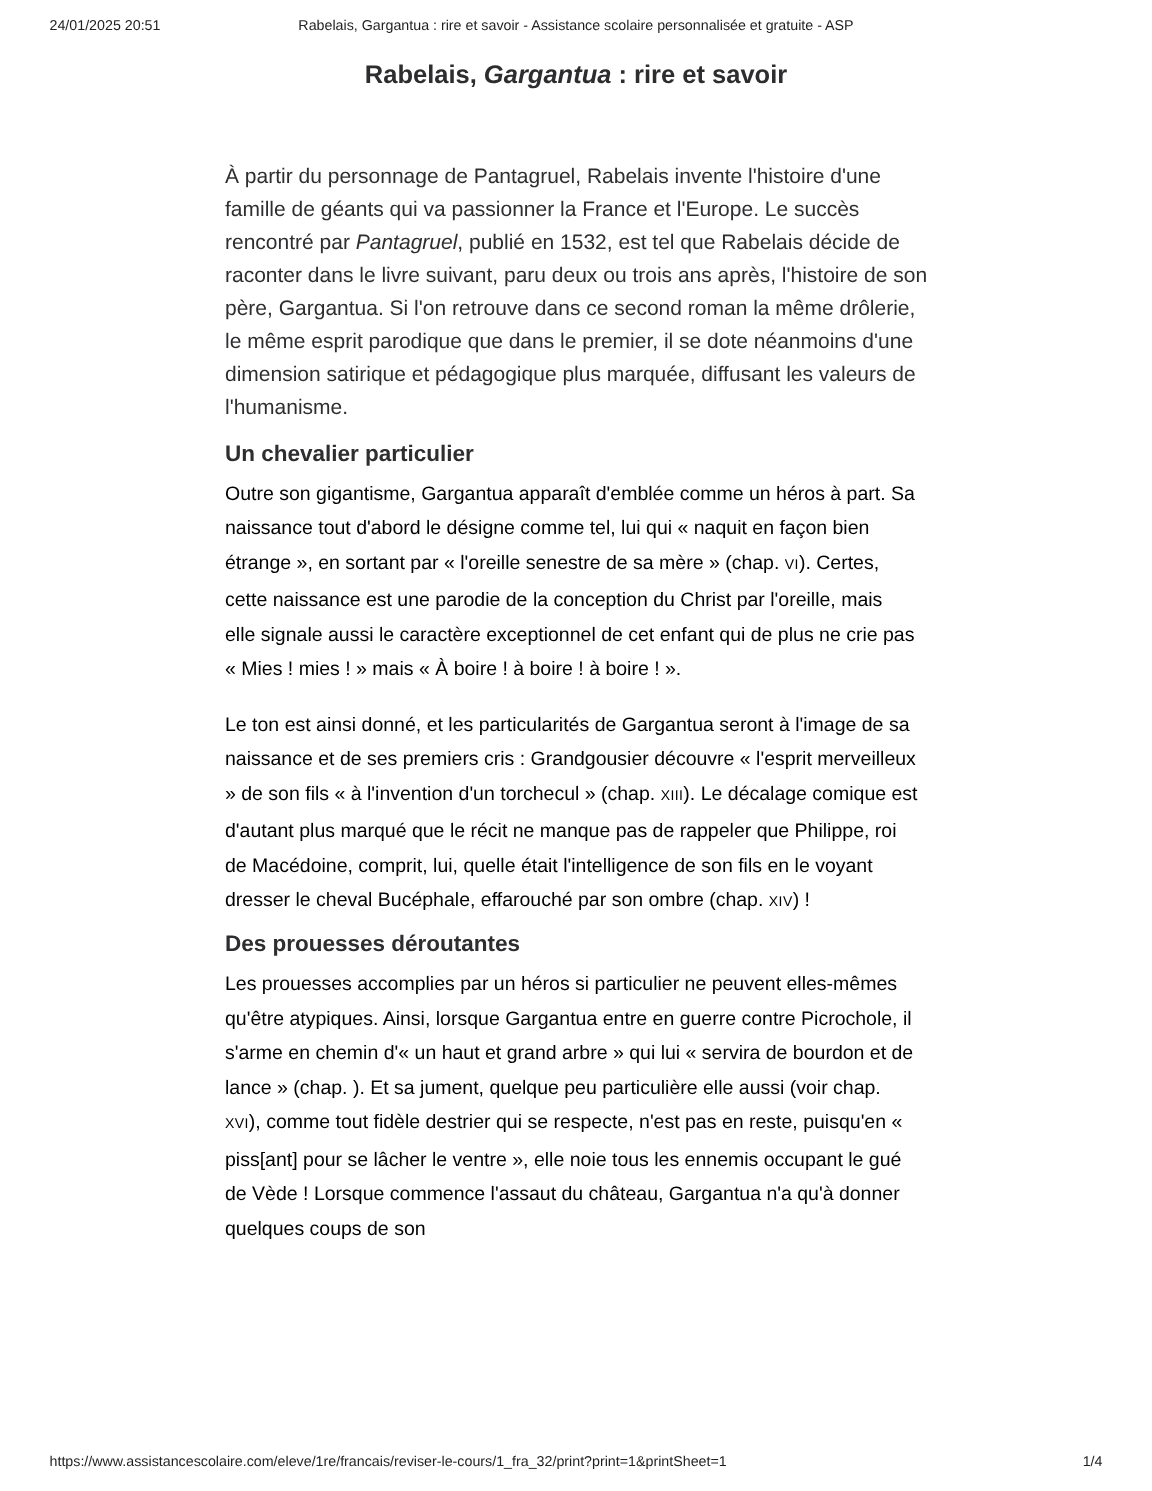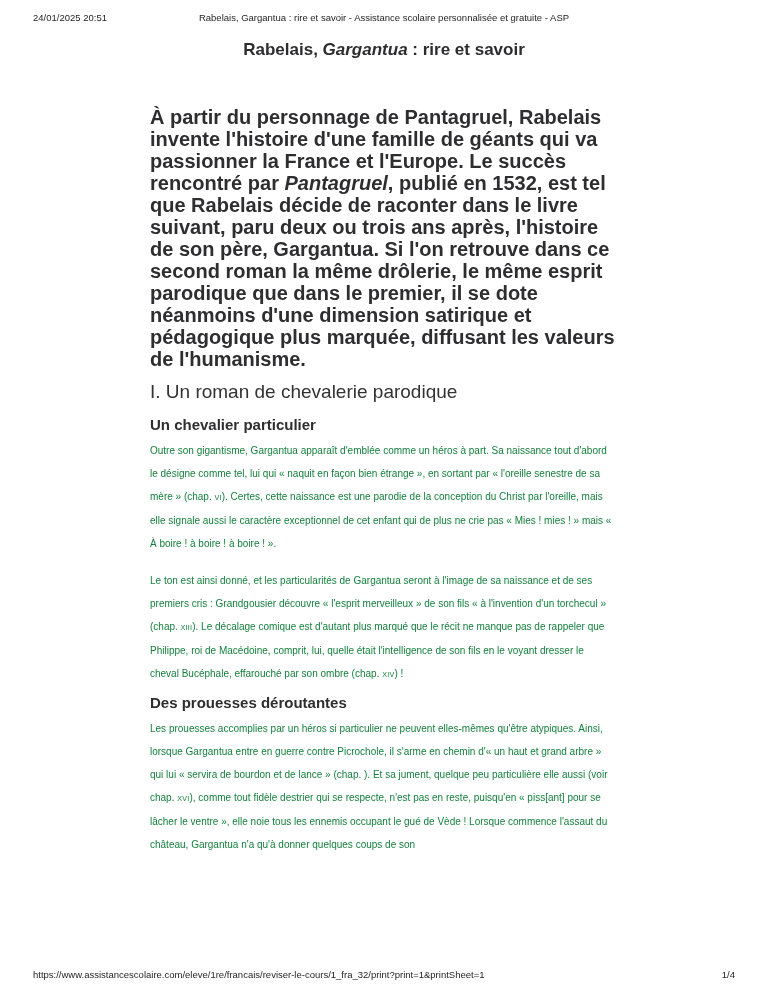--- a/index.html
+++ b/index.html
@@ -35,38 +35,38 @@
     position: absolute; top: 40px; left: 0; right: 0;
     text-align: center;
     font-size: 17px; font-weight: 700; color: #2d2d2f;
     margin: 0;
   }
   .content {
     position: absolute; top: 106px; left: 150px; width: 474px;
   }
   .intro {
     margin: 0;
-    font-size: 20px; font-weight: 700;
+    font-size: 14px; font-weight: 400;
     line-height: 22px; color: #2e2e30;
   }
   .section-heading {
     margin: 10px 0 0 0;
     font-size: 19px; font-weight: 400;
     line-height: 24px; color: #333333;
   }
   .sub-heading {
     margin: 12px 0 0 0;
     font-size: 15px; font-weight: 700;
     line-height: 18px; color: #2e2e30;
   }
   .sub-heading.spaced { margin-top: 8px; }
   .body-para {
     margin: 5px 12px 0 0;
-    font-size: 10px; font-weight: 400;
-    line-height: 23px; color: #15803d;
+    font-size: 13px; font-weight: 400;
+    line-height: 23px; color: #000000;
   }
   .body-para + .body-para { margin-top: 14px; }
 
   
   .seg-i { font-style: italic; }
   .seg-sc { text-transform: uppercase; font-size: 0.72em; letter-spacing: 0.03em; }
 </style>
 </head>
 <body>
 
@@ -75,21 +75,20 @@
   <div class="print-header">
     <span class="ph-date">24/01/2025 20:51</span>
     <span class="ph-title">Rabelais, Gargantua : rire et savoir - Assistance scolaire personnalisée et gratuite - ASP</span>
   </div>
 
   <h1 class="doc-title"><span>Rabelais, </span><span class="seg-i">Gargantua</span><span> : rire et savoir</span></h1>
 
   <div class="content">
     <p class="intro"><span>À partir du personnage de Pantagruel, Rabelais invente l'histoire d'une famille de géants qui va passionner la France et l'Europe. Le succès rencontré par </span><span class="seg-i">Pantagruel</span><span>, publié en 1532, est tel que Rabelais décide de raconter dans le livre suivant, paru deux ou trois ans après, l'histoire de son père, Gargantua. Si l'on retrouve dans ce second roman la même drôlerie, le même esprit parodique que dans le premier, il se dote néanmoins d'une dimension satirique et pédagogique plus marquée, diffusant les valeurs de l'humanisme.</span></p>
 
-    <h2 class="section-heading">I. Un roman de chevalerie parodique</h2>
 
     <h3 class="sub-heading">Un chevalier particulier</h3>
     <p class="body-para"><span>Outre son gigantisme, Gargantua apparaît d'emblée comme un héros à part. Sa naissance tout d'abord le désigne comme tel, lui qui « naquit en façon bien étrange », en sortant par « l'oreille senestre de sa mère » (chap. </span><span class="seg-sc">vi</span><span>). Certes, cette naissance est une parodie de la conception du Christ par l'oreille, mais elle signale aussi le caractère exceptionnel de cet enfant qui de plus ne crie pas « Mies ! mies ! » mais « À boire ! à boire ! à boire ! ».</span></p>
     <p class="body-para"><span>Le ton est ainsi donné, et les particularités de Gargantua seront à l'image de sa naissance et de ses premiers cris : Grandgousier découvre « l'esprit merveilleux » de son fils « à l'invention d'un torchecul » (chap. </span><span class="seg-sc">xiii</span><span>). Le décalage comique est d'autant plus marqué que le récit ne manque pas de rappeler que Philippe, roi de Macédoine, comprit, lui, quelle était l'intelligence de son fils en le voyant dresser le cheval Bucéphale, effarouché par son ombre (chap. </span><span class="seg-sc">xiv</span><span>) !</span></p>
 
     <h3 class="sub-heading spaced">Des prouesses déroutantes</h3>
     <p class="body-para"><span>Les prouesses accomplies par un héros si particulier ne peuvent elles-mêmes qu'être atypiques. Ainsi, lorsque Gargantua entre en guerre contre Picrochole, il s'arme en chemin d'« un haut et grand arbre » qui lui « servira de bourdon et de lance » (chap. ). Et sa jument, quelque peu particulière elle aussi (voir chap. </span><span class="seg-sc">xvi</span><span>), comme tout fidèle destrier qui se respecte, n'est pas en reste, puisqu'en « piss[ant] pour se lâcher le ventre », elle noie tous les ennemis occupant le gué de Vède ! Lorsque commence l'assaut du château, Gargantua n'a qu'à donner quelques coups de son</span></p>
   </div>
 
   <div class="print-footer">

